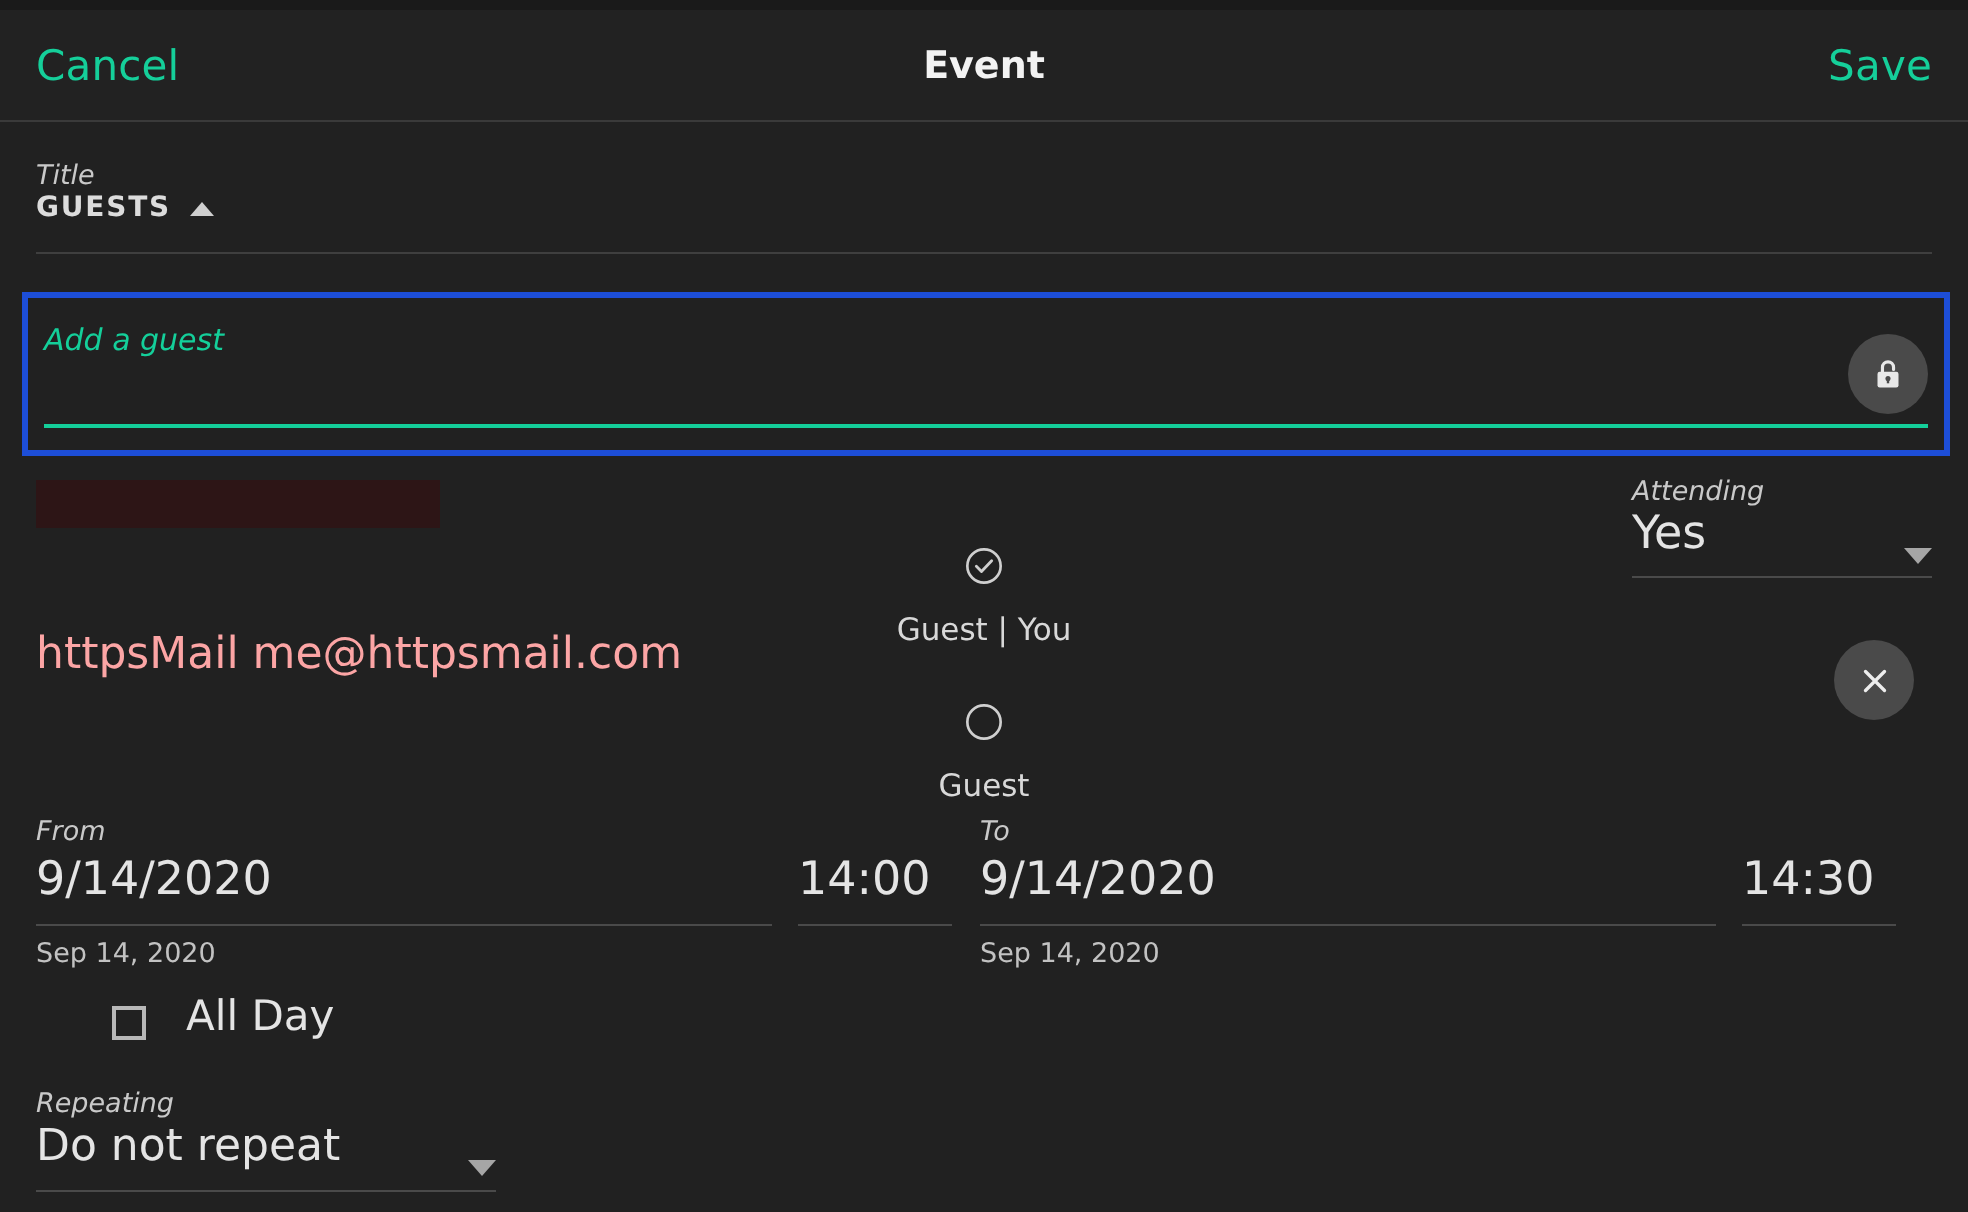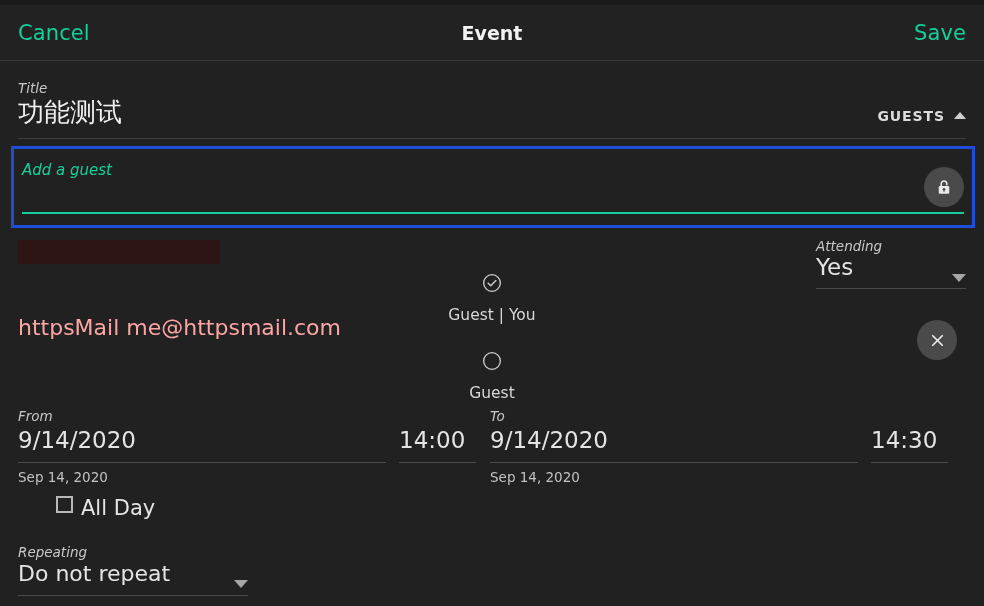--- a/index.html
+++ b/index.html
@@ -260,22 +260,22 @@
     margin-top: 7px;
     height: 1px;
     background: #4a4a4a;
   }
 
   
   .allday-row {
     position: absolute;
     top: 496px; left: 20px;
     display: flex;
-    align-items: flex-start;
-    gap: 8px;
+    align-items: flex-end;
+    gap: 20px;
     cursor: pointer;
     padding-left: 36px;
   }
   .checkbox-sq {
     width: 17px; height: 17px;
     border: 2px solid #b8b8b8;
     background: transparent;
   }
   .allday-label {
     font-size: 21px;
@@ -311,21 +311,20 @@
 
 <div class="app-header">
   <button class="hdr-action">Cancel</button>
   <div class="hdr-title">Event</div>
   <button class="hdr-action">Save</button>
 </div>
 
 <div class="title-block">
   <div class="fld-label">Title</div>
   <div class="title-row">
-    <div class="title-val">功能测试</div>
     <div class="guests-toggle">
       <span class="guests-label">GUESTS</span>
       <span class="caret-up"></span>
     </div>
   </div>
   <div class="title-underline"></div>
 </div>
 
 <div class="add-guest-box">
   <div class="add-guest-inner">

